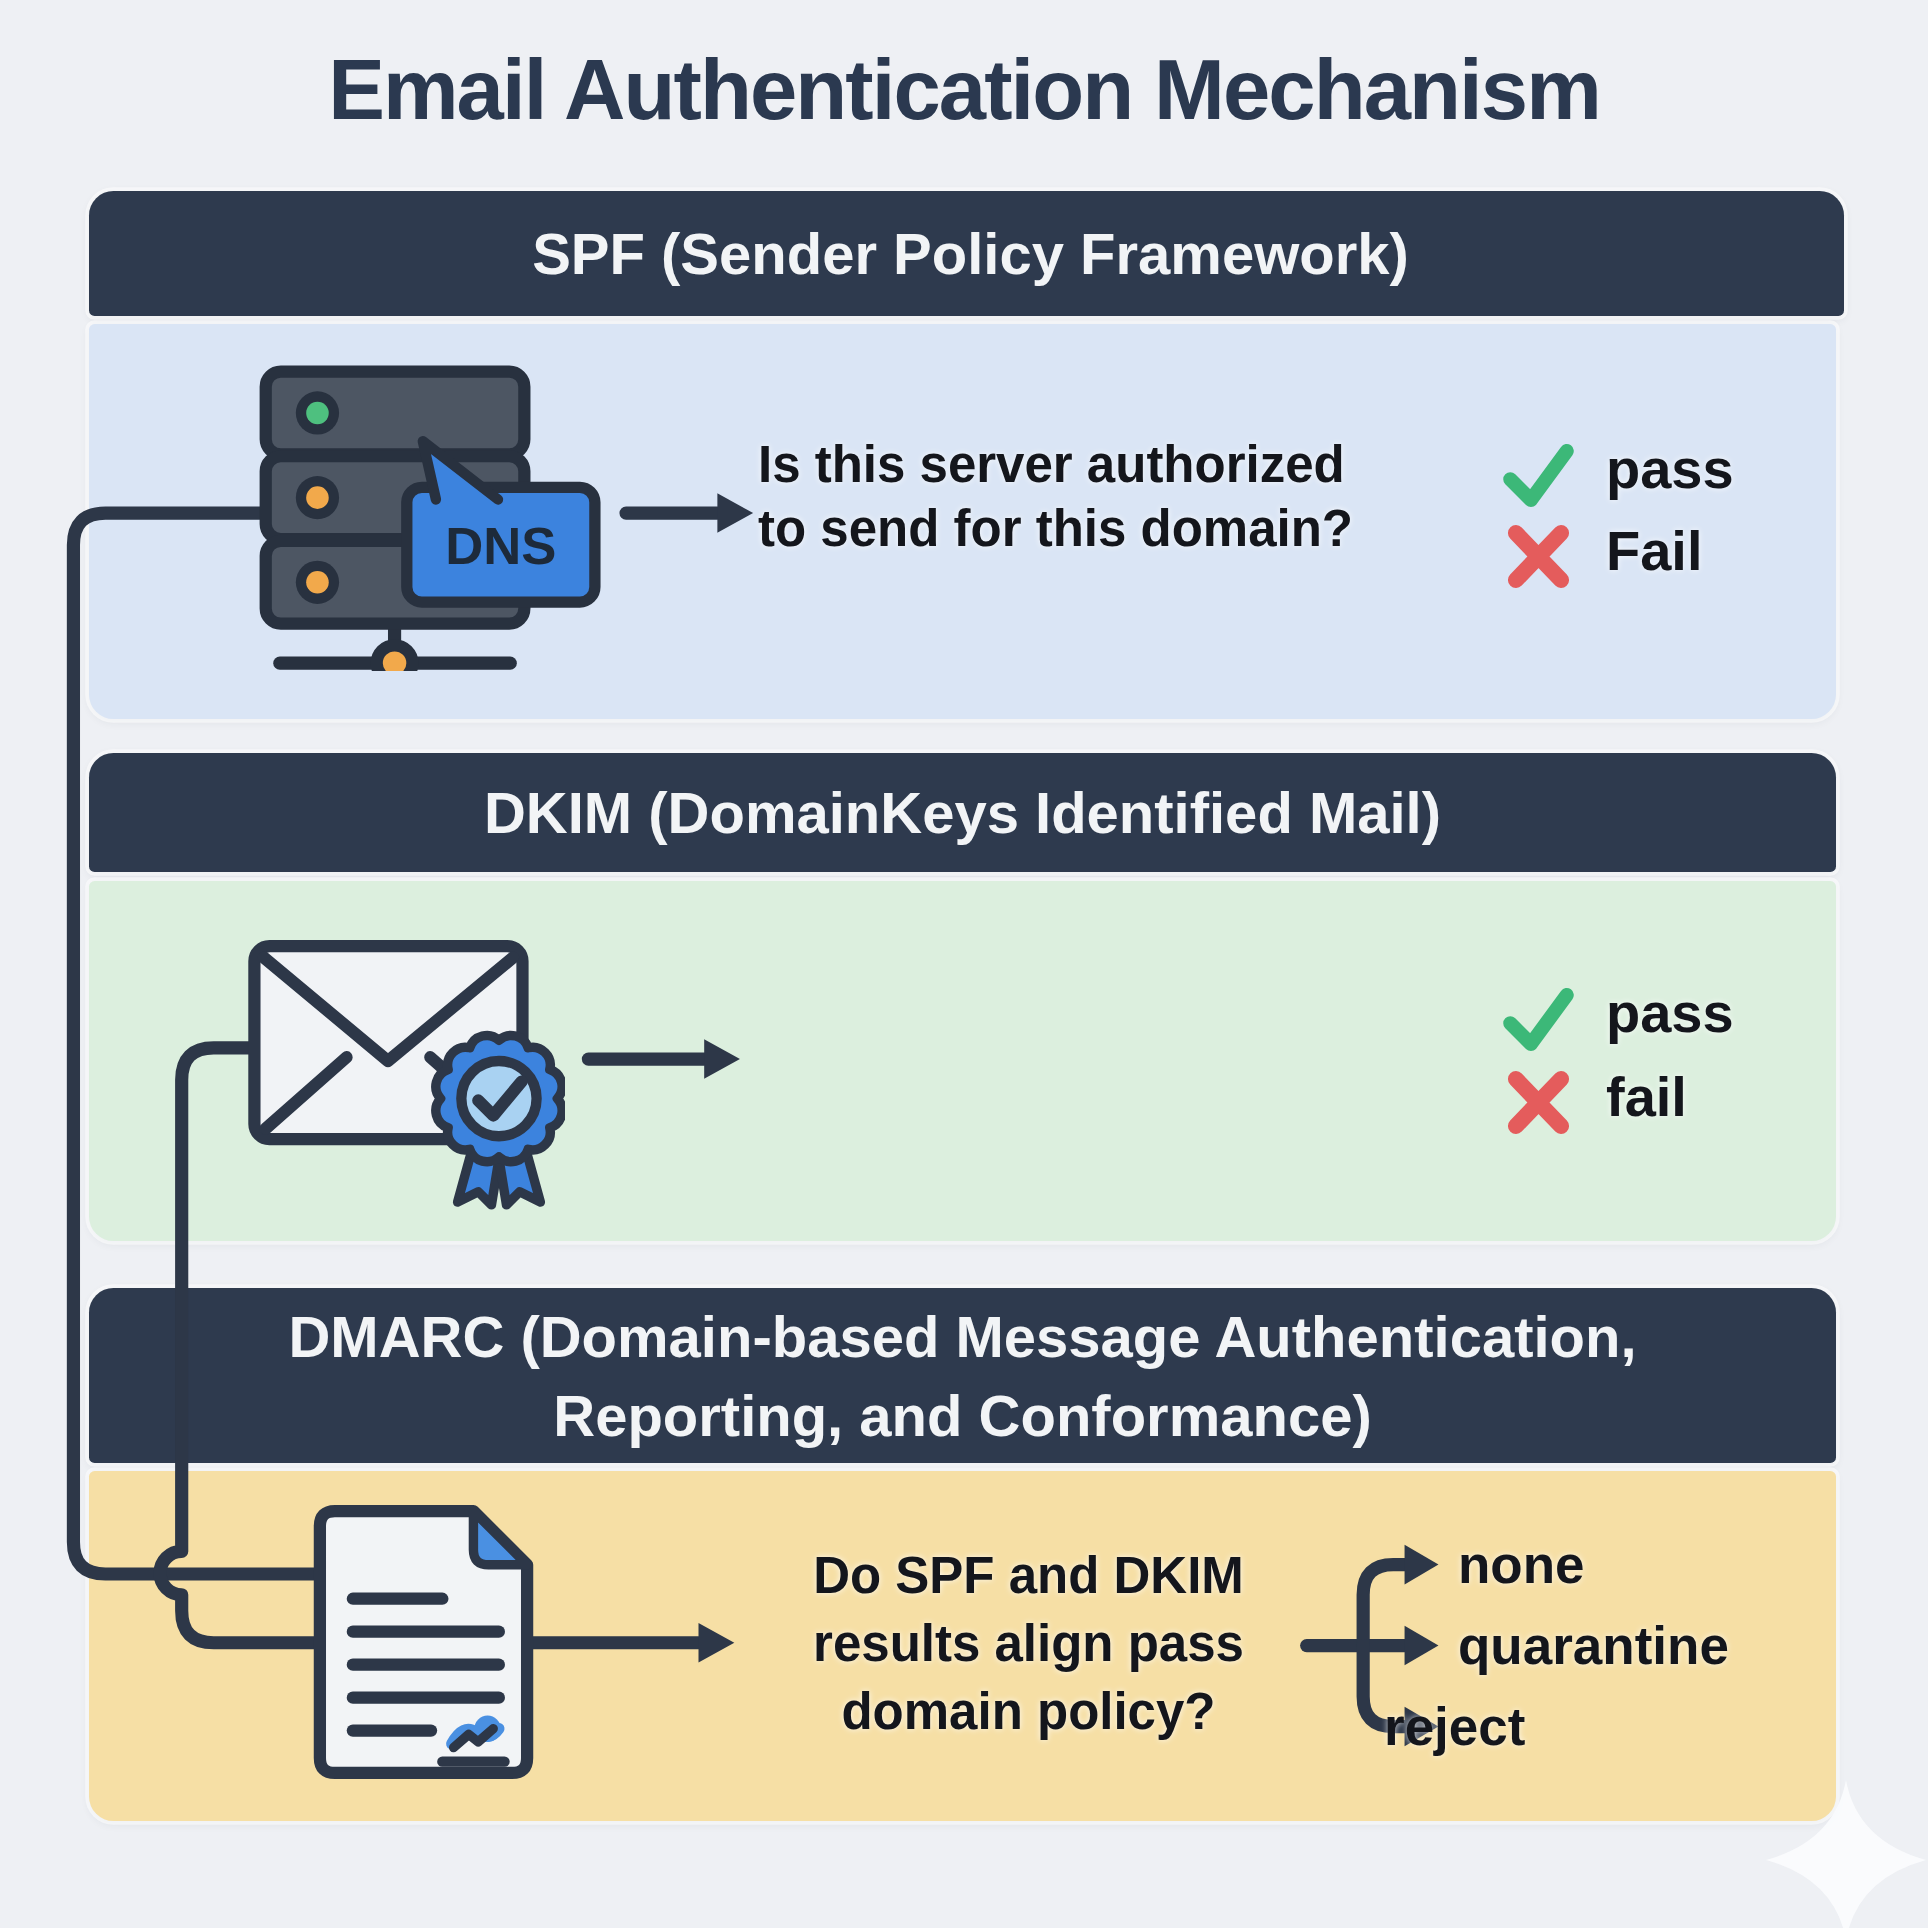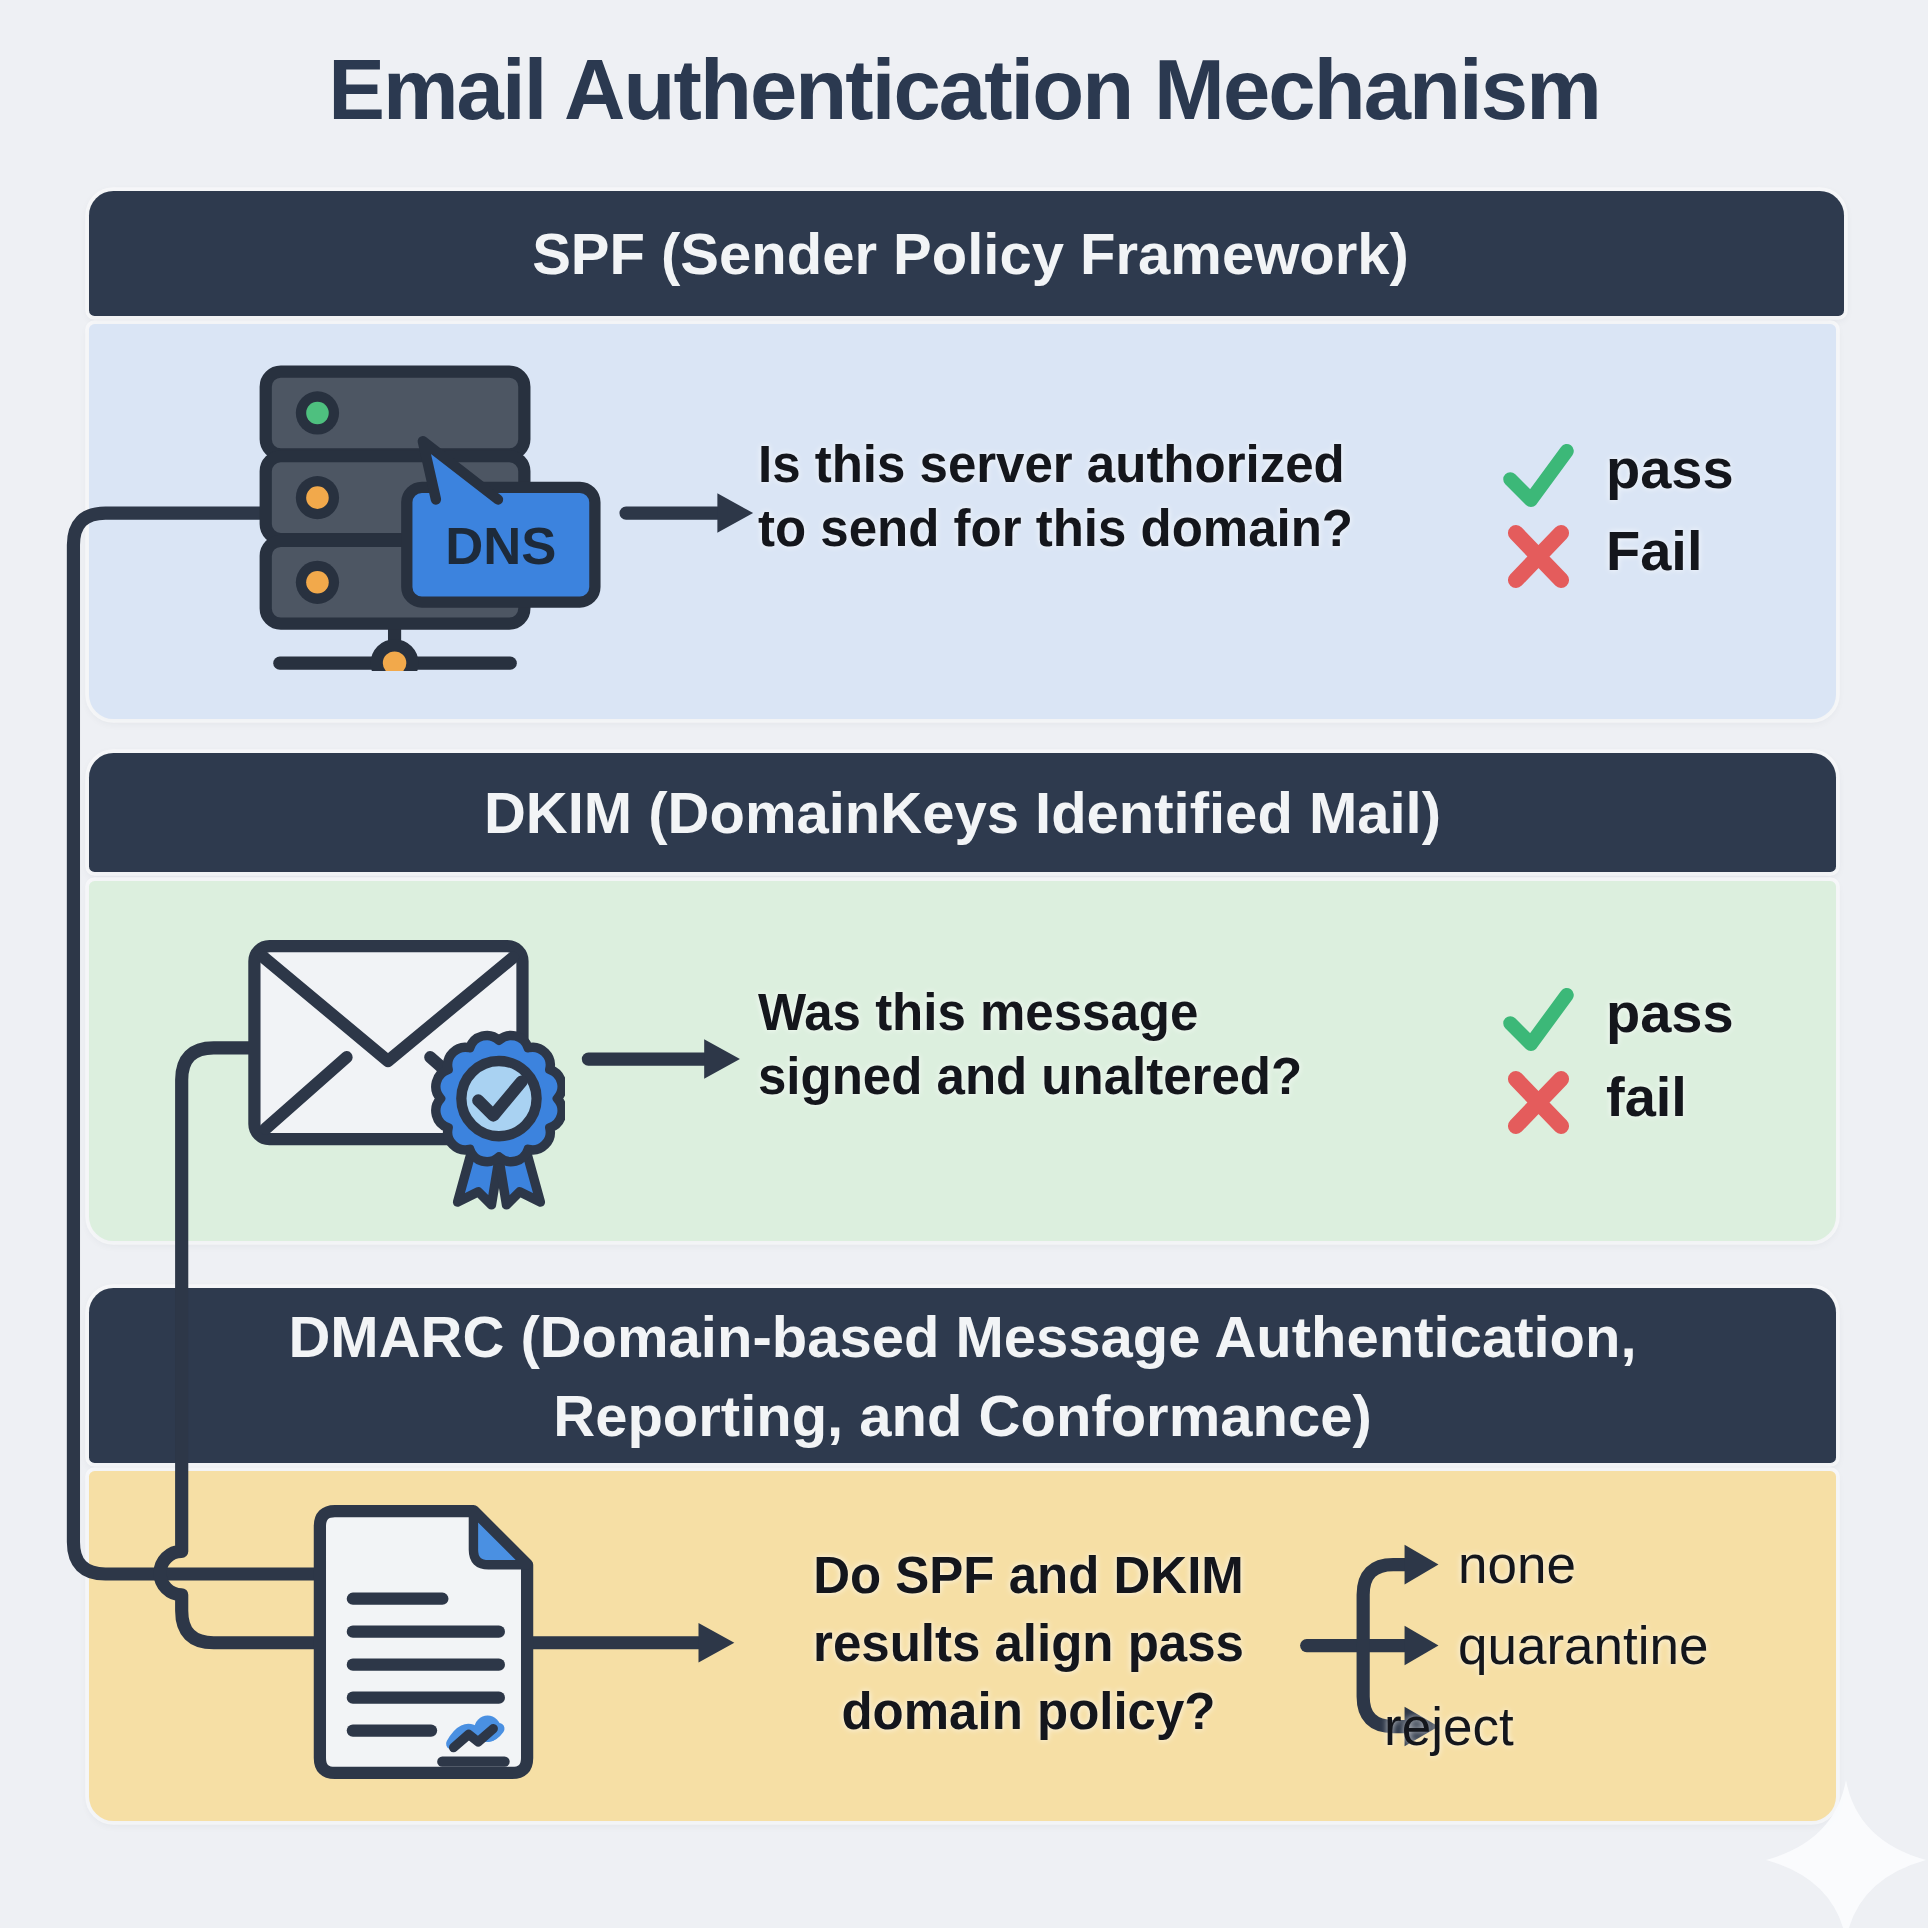--- a/index.html
+++ b/index.html
@@ -31,21 +31,21 @@
     text-shadow:0 0 6.6px rgba(255,255,255,.85);
   }
   .outcome-row{
     display:flex;gap:28px;height:79px;
   }
   .outcome-label{
     font-weight:bold;color:#14161c;font-size:56px;
     text-shadow:0 0 6.6px rgba(255,255,255,.85);
   }
   .branch-label{
-    font-weight:normal;color:#14161c;font-size:53px;line-height:64px;
+    font-weight:bold;color:#14161c;font-size:53px;line-height:64px;
     text-shadow:0 0 6.6px rgba(255,255,255,.8);
     text-align:right;
   }
   svg{display:block;}
   .z1{z-index:1}.z2{z-index:2}.z3{z-index:3}.z4{z-index:4}.z5{z-index:5}
 </style>
 </head>
 <body>
 
 <div class="canvas">
@@ -168,24 +168,20 @@
     </svg>
     <span class="outcome-label">pass</span>
   </div>
   <div class="abs outcome-row z4" style="left:1499px;top:518px;">
     <svg width="79" height="79" viewBox="0 0 84 84">
       <path d="M18,16 L66,66 M66,16 L18,66" stroke="#e45c5c" stroke-width="17" fill="none" stroke-linecap="round"></path>
     </svg>
     <span class="outcome-label">Fail</span>
   </div>
 
-  <div class="abs question z4" style="left:758px;top:981px;width:678px;">
-    <div>Was this message</div>
-    <div>signed and unaltered?</div>
-  </div>
   <div class="abs outcome-row z4" style="left:1499px;top:980px;">
     <svg width="79" height="79" viewBox="0 0 84 84">
       <path d="M12,46 L34,68 L72,16" stroke="#3cb878" stroke-width="15" fill="none" stroke-linecap="round" stroke-linejoin="round"></path>
     </svg>
     <span class="outcome-label">pass</span>
   </div>
   <div class="abs outcome-row z4" style="left:1499px;top:1064px;">
     <svg width="79" height="79" viewBox="0 0 84 84">
       <path d="M18,16 L66,66 M66,16 L18,66" stroke="#e45c5c" stroke-width="17" fill="none" stroke-linecap="round"></path>
     </svg>

